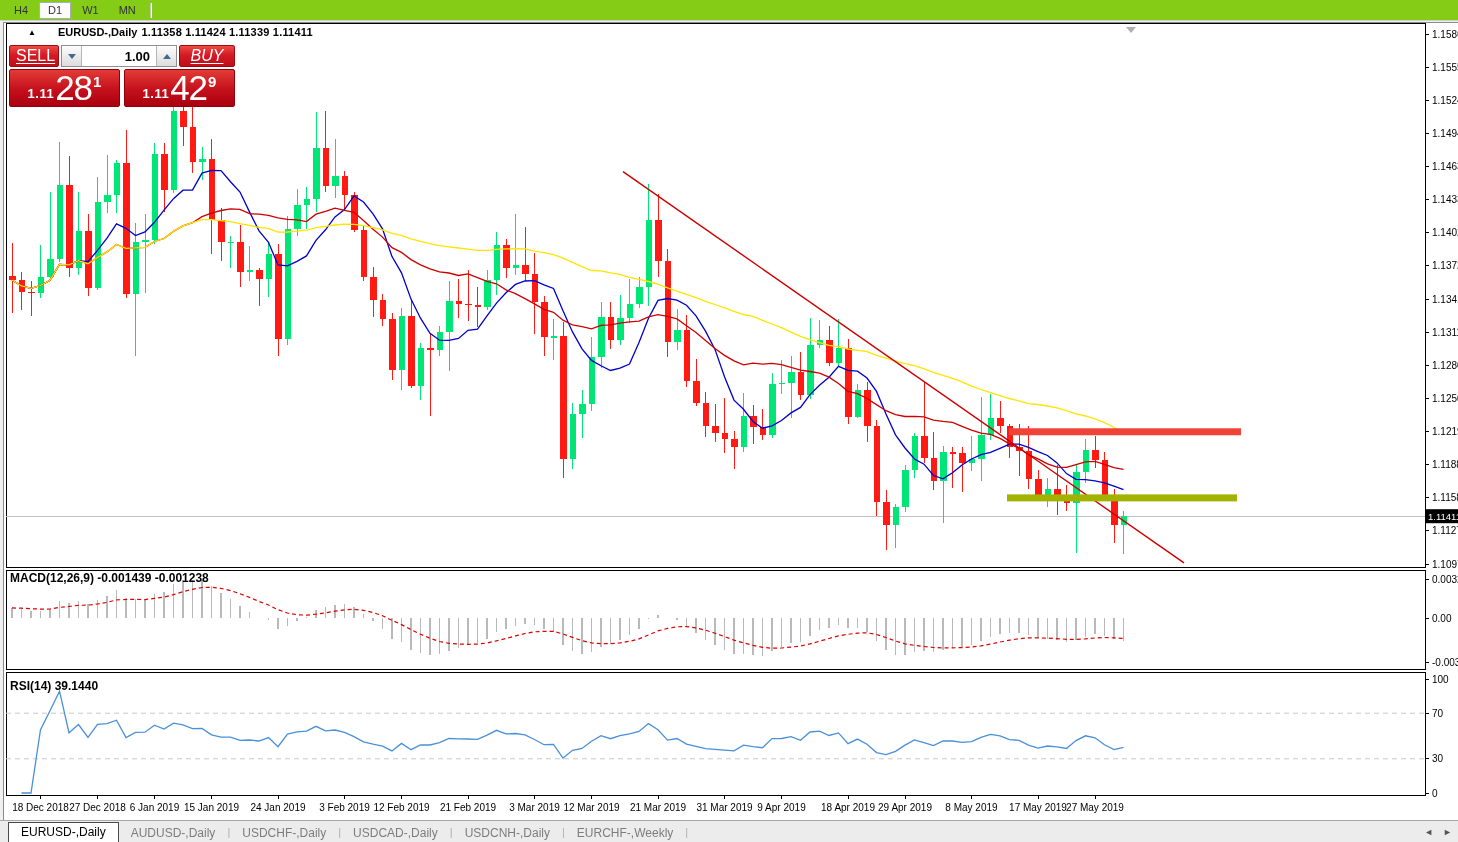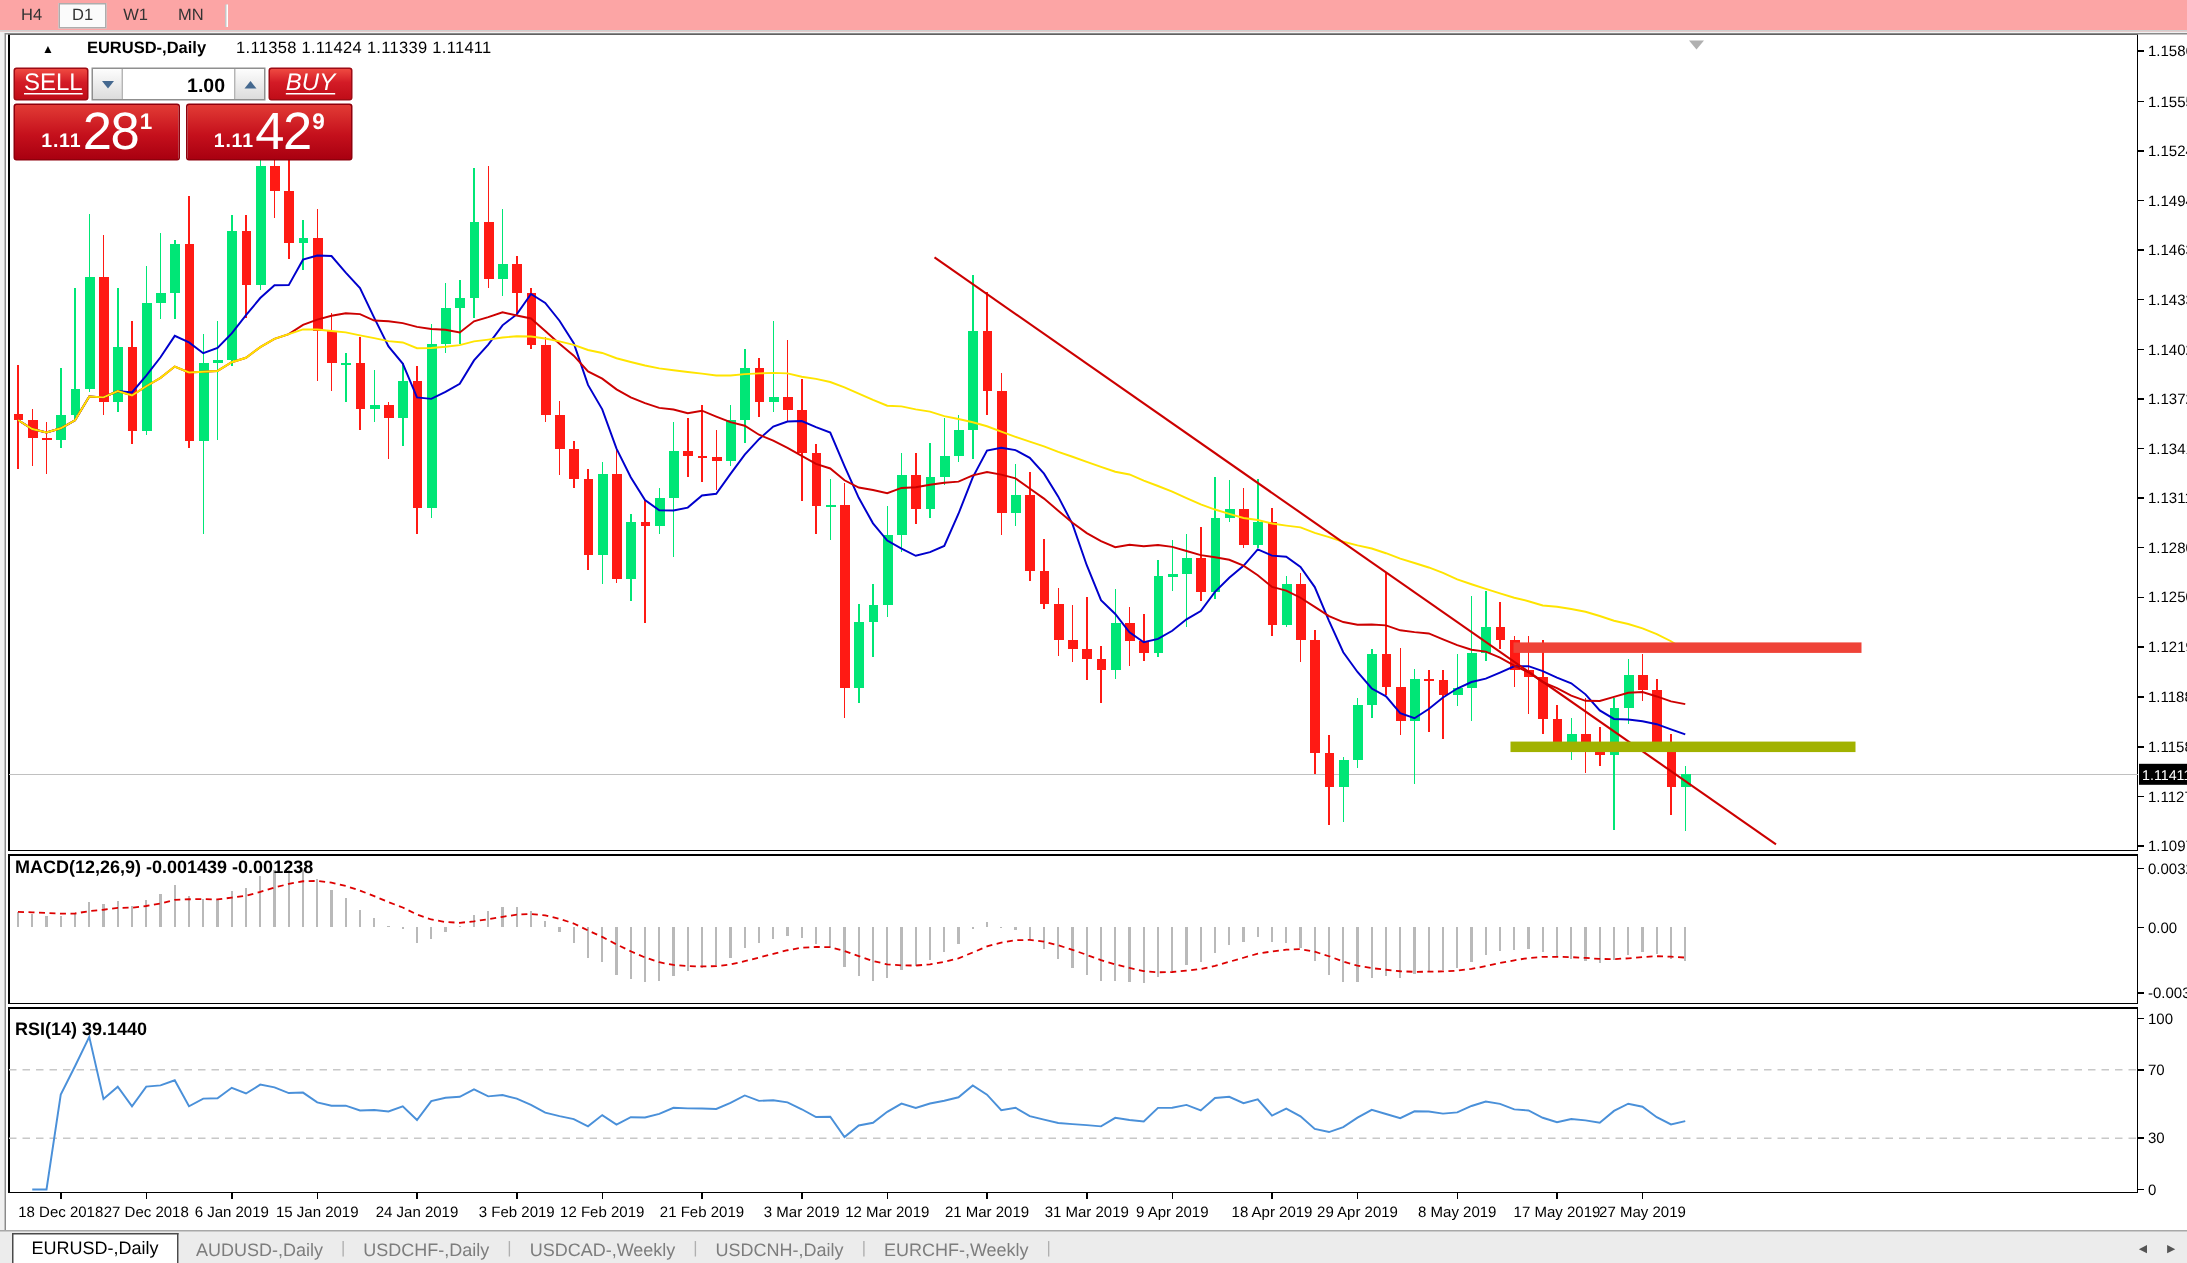--- a/index.html
+++ b/index.html
@@ -1,31 +1,31 @@
 <!DOCTYPE html>
 <html><head>
 <meta charset="utf-8">
 <style>
   html,body{margin:0;padding:0;width:1458px;height:842px;overflow:hidden;
     background:#f0f0f0;font-family:"Liberation Sans",sans-serif;-webkit-font-smoothing:antialiased;}
   
-  .toolbar{position:absolute;left:0;top:0;width:1458px;height:21px;background:#fca5a5;
+  .toolbar{position:absolute;left:0;top:0;width:1458px;height:21px;background:#84cc16;
     border-bottom:1px solid #cfcfcf;display:flex;align-items:center;padding-left:4px;box-sizing:border-box;}
   .tf-btn{font-size:11px;color:#333;background:transparent;border:1px solid transparent;
     height:17px;line-height:15px;padding:0 8px;margin:0 1px;cursor:default;font-family:inherit;}
   .tf-btn.active{background:#fbfbfb;border:1px solid #adadad;}
   .tb-sep{width:1px;height:15px;background:#c6c6c6;border-right:1px solid #fff;margin:0 4px;}
   
   .chart-window{position:absolute;left:3px;top:22px;width:1454px;height:798px;background:#fff;
     border:1px solid #8a8a8a;box-sizing:content-box;}
   .chart-window svg{position:absolute;left:0;top:0;}
   .chart-title{position:absolute;left:24px;top:3px;display:flex;align-items:center;font-size:11px;
     font-weight:600;color:#000;z-index:5;}
   .title-tri{font-size:8px;color:#000;margin-right:22px;}
-  .chart-title .q{margin-left:20px;font-weight:400;letter-spacing:.2px;}
+  .chart-title .q{margin-left:4px;font-weight:700;letter-spacing:.2px;}
   .ind-label{position:absolute;left:6px;font-size:12px;color:#000;z-index:4;font-weight:bold;}
   
   .trade-panel{position:absolute;left:5px;top:22px;width:226px;z-index:6;}
   .tp-row1{display:flex;height:22px;}
   .tp-sell,.tp-buy{width:50px;color:#fff;font-size:16px;border:1px solid #9e0b14;border-radius:2px;
     background:linear-gradient(#ef4a41 0%,#d31b26 45%,#c00d18 100%);font-family:inherit;
     text-decoration:underline;text-underline-offset:2px;cursor:pointer;}
   .tp-buy{width:58px;margin-left:2px;font-style:italic;}
   .tp-spin{display:flex;height:22px;margin-left:2px;border:1px solid #8f8f8f;background:#fff;box-sizing:border-box;}
   .tp-dec,.tp-inc{width:20px;background:linear-gradient(#fdfdfd,#dcdcdc);border:none;
@@ -573,21 +573,21 @@
   <div class="ind-label" style="top:548px">MACD(12,26,9) -0.001439 -0.001238</div>
   <div class="ind-label" style="top:656px">RSI(14) 39.1440</div>
 </div>
 
 <div class="tabbar" id="tabbar">
   <div class="tab active">EURUSD-,Daily</div>
     <div class="tab">AUDUSD-,Daily</div>
     <span class="tab-sep">|</span>
     <div class="tab">USDCHF-,Daily</div>
     <span class="tab-sep">|</span>
-    <div class="tab">USDCAD-,Weekly</div>
+    <div class="tab">USDCAD-,Daily</div>
     <span class="tab-sep">|</span>
     <div class="tab">USDCNH-,Daily</div>
     <span class="tab-sep">|</span>
     <div class="tab">EURCHF-,Weekly</div>
     <span class="tab-sep">|</span>
     <div class="tab-arrows">
     <span class="tab-arrow">◄</span>
     <span class="tab-arrow">►</span>
   </div>
 </div>

